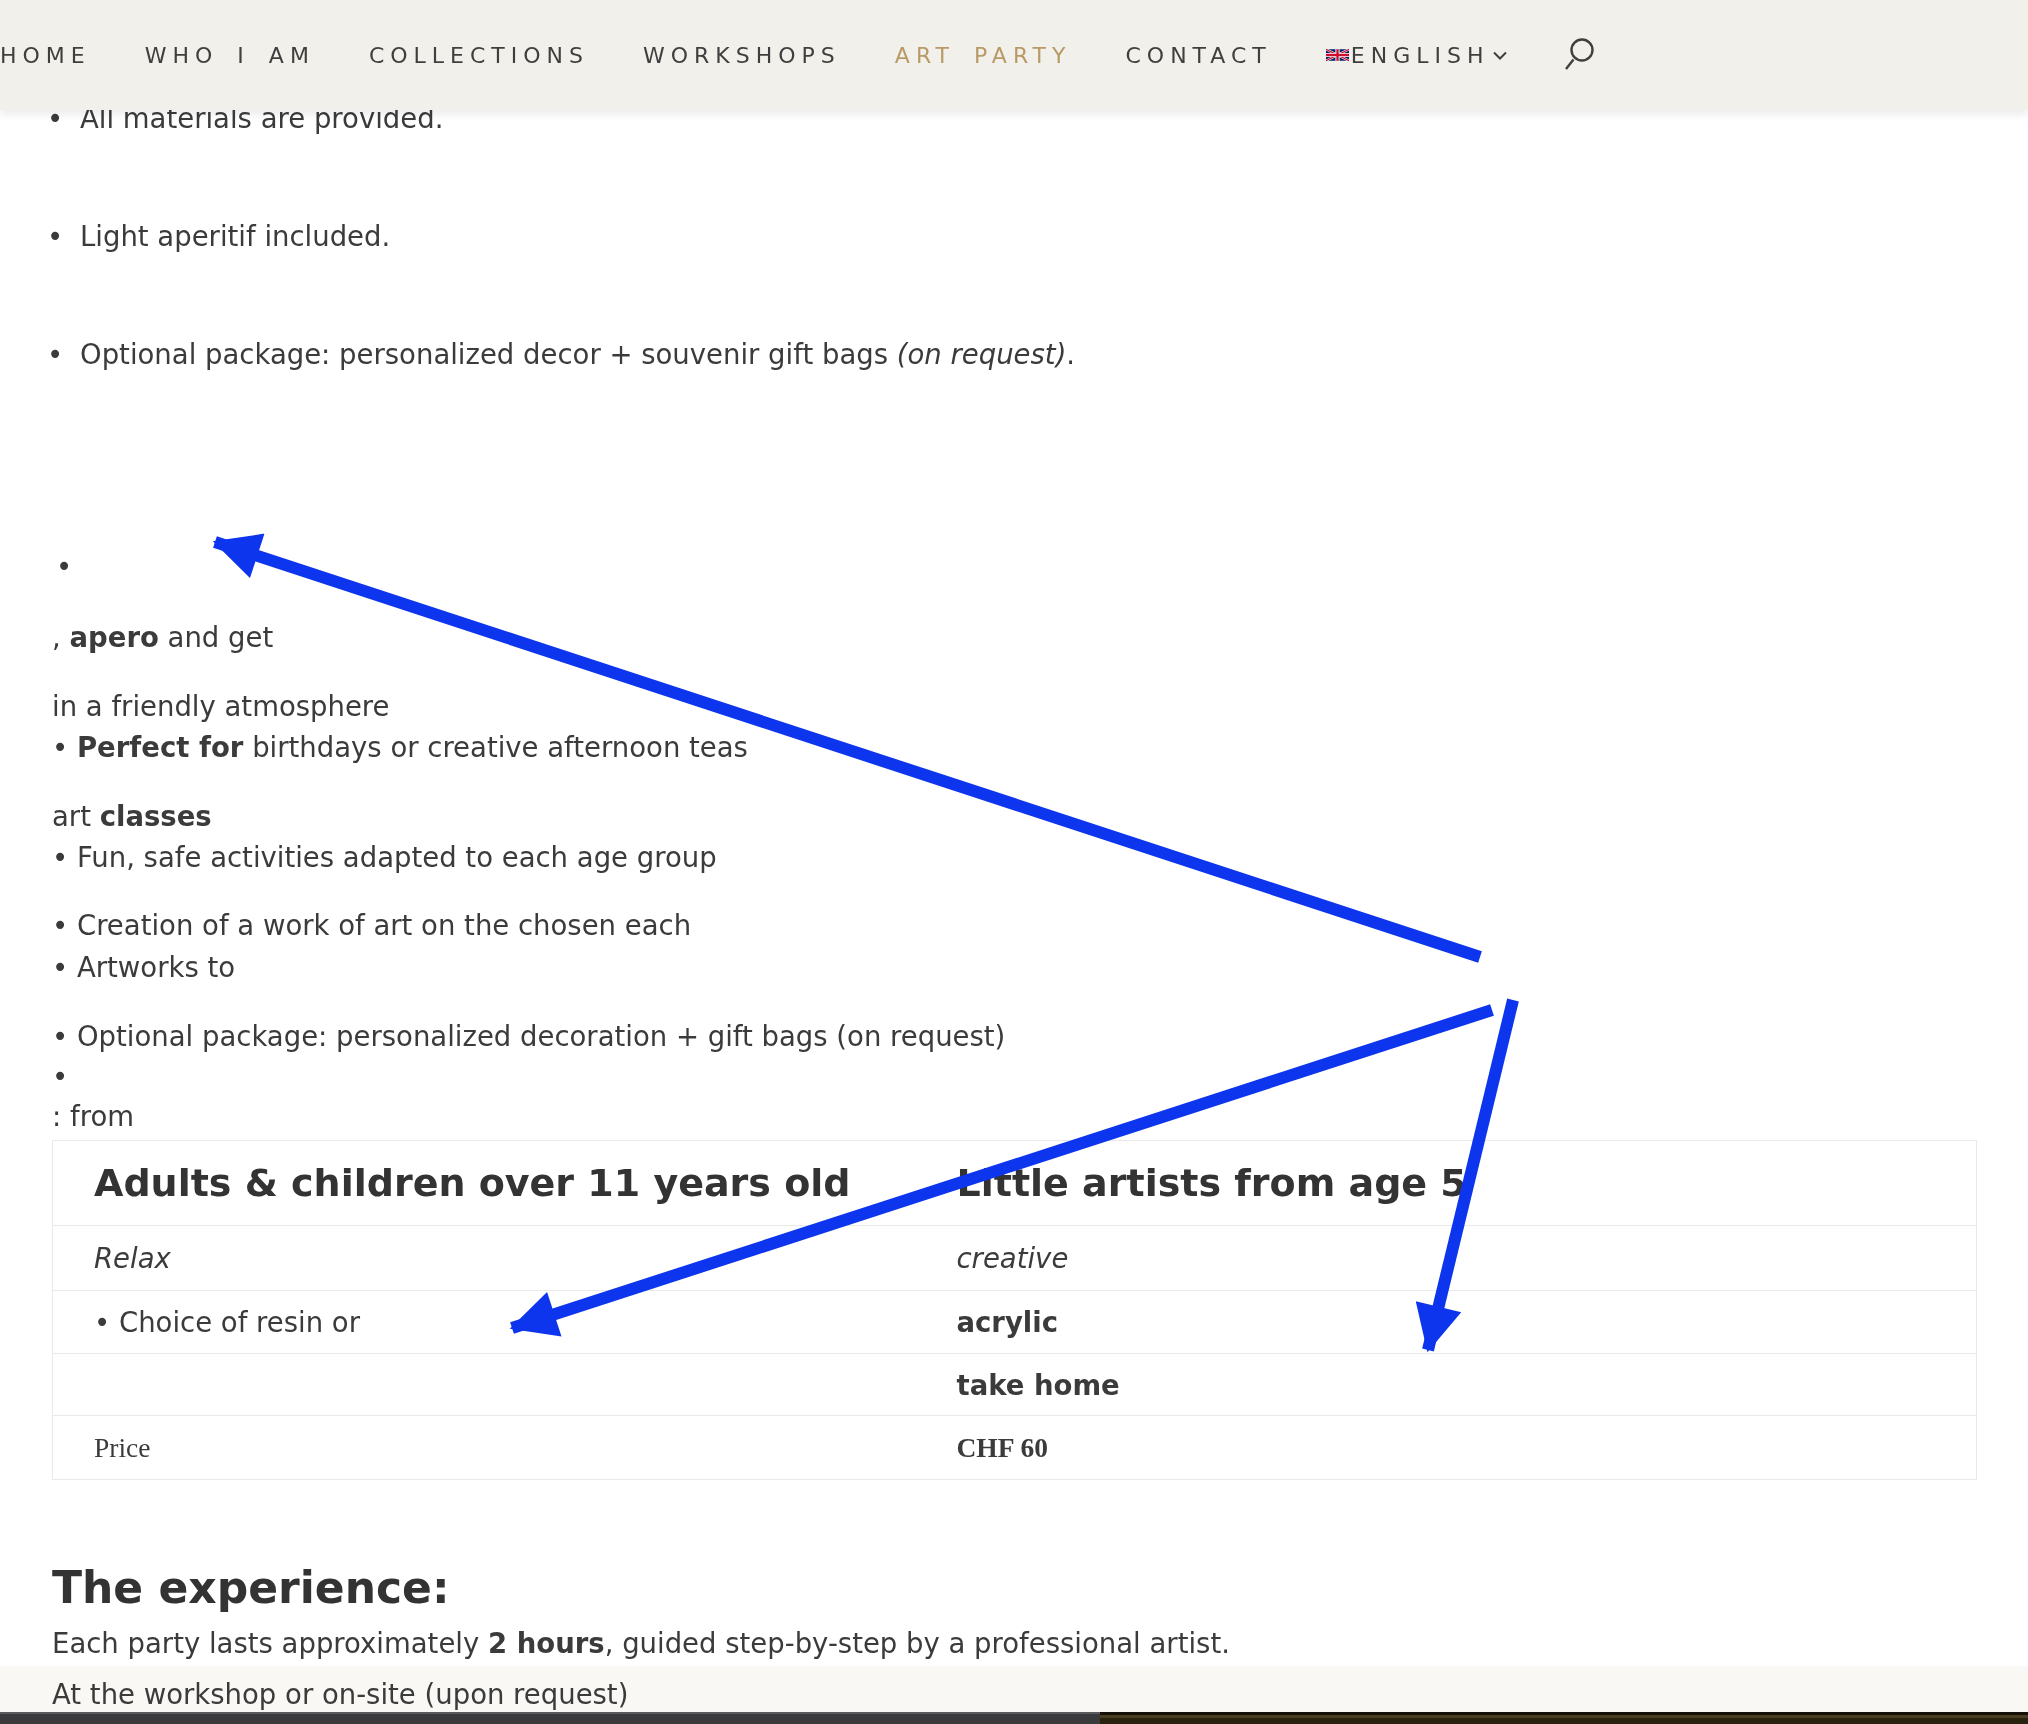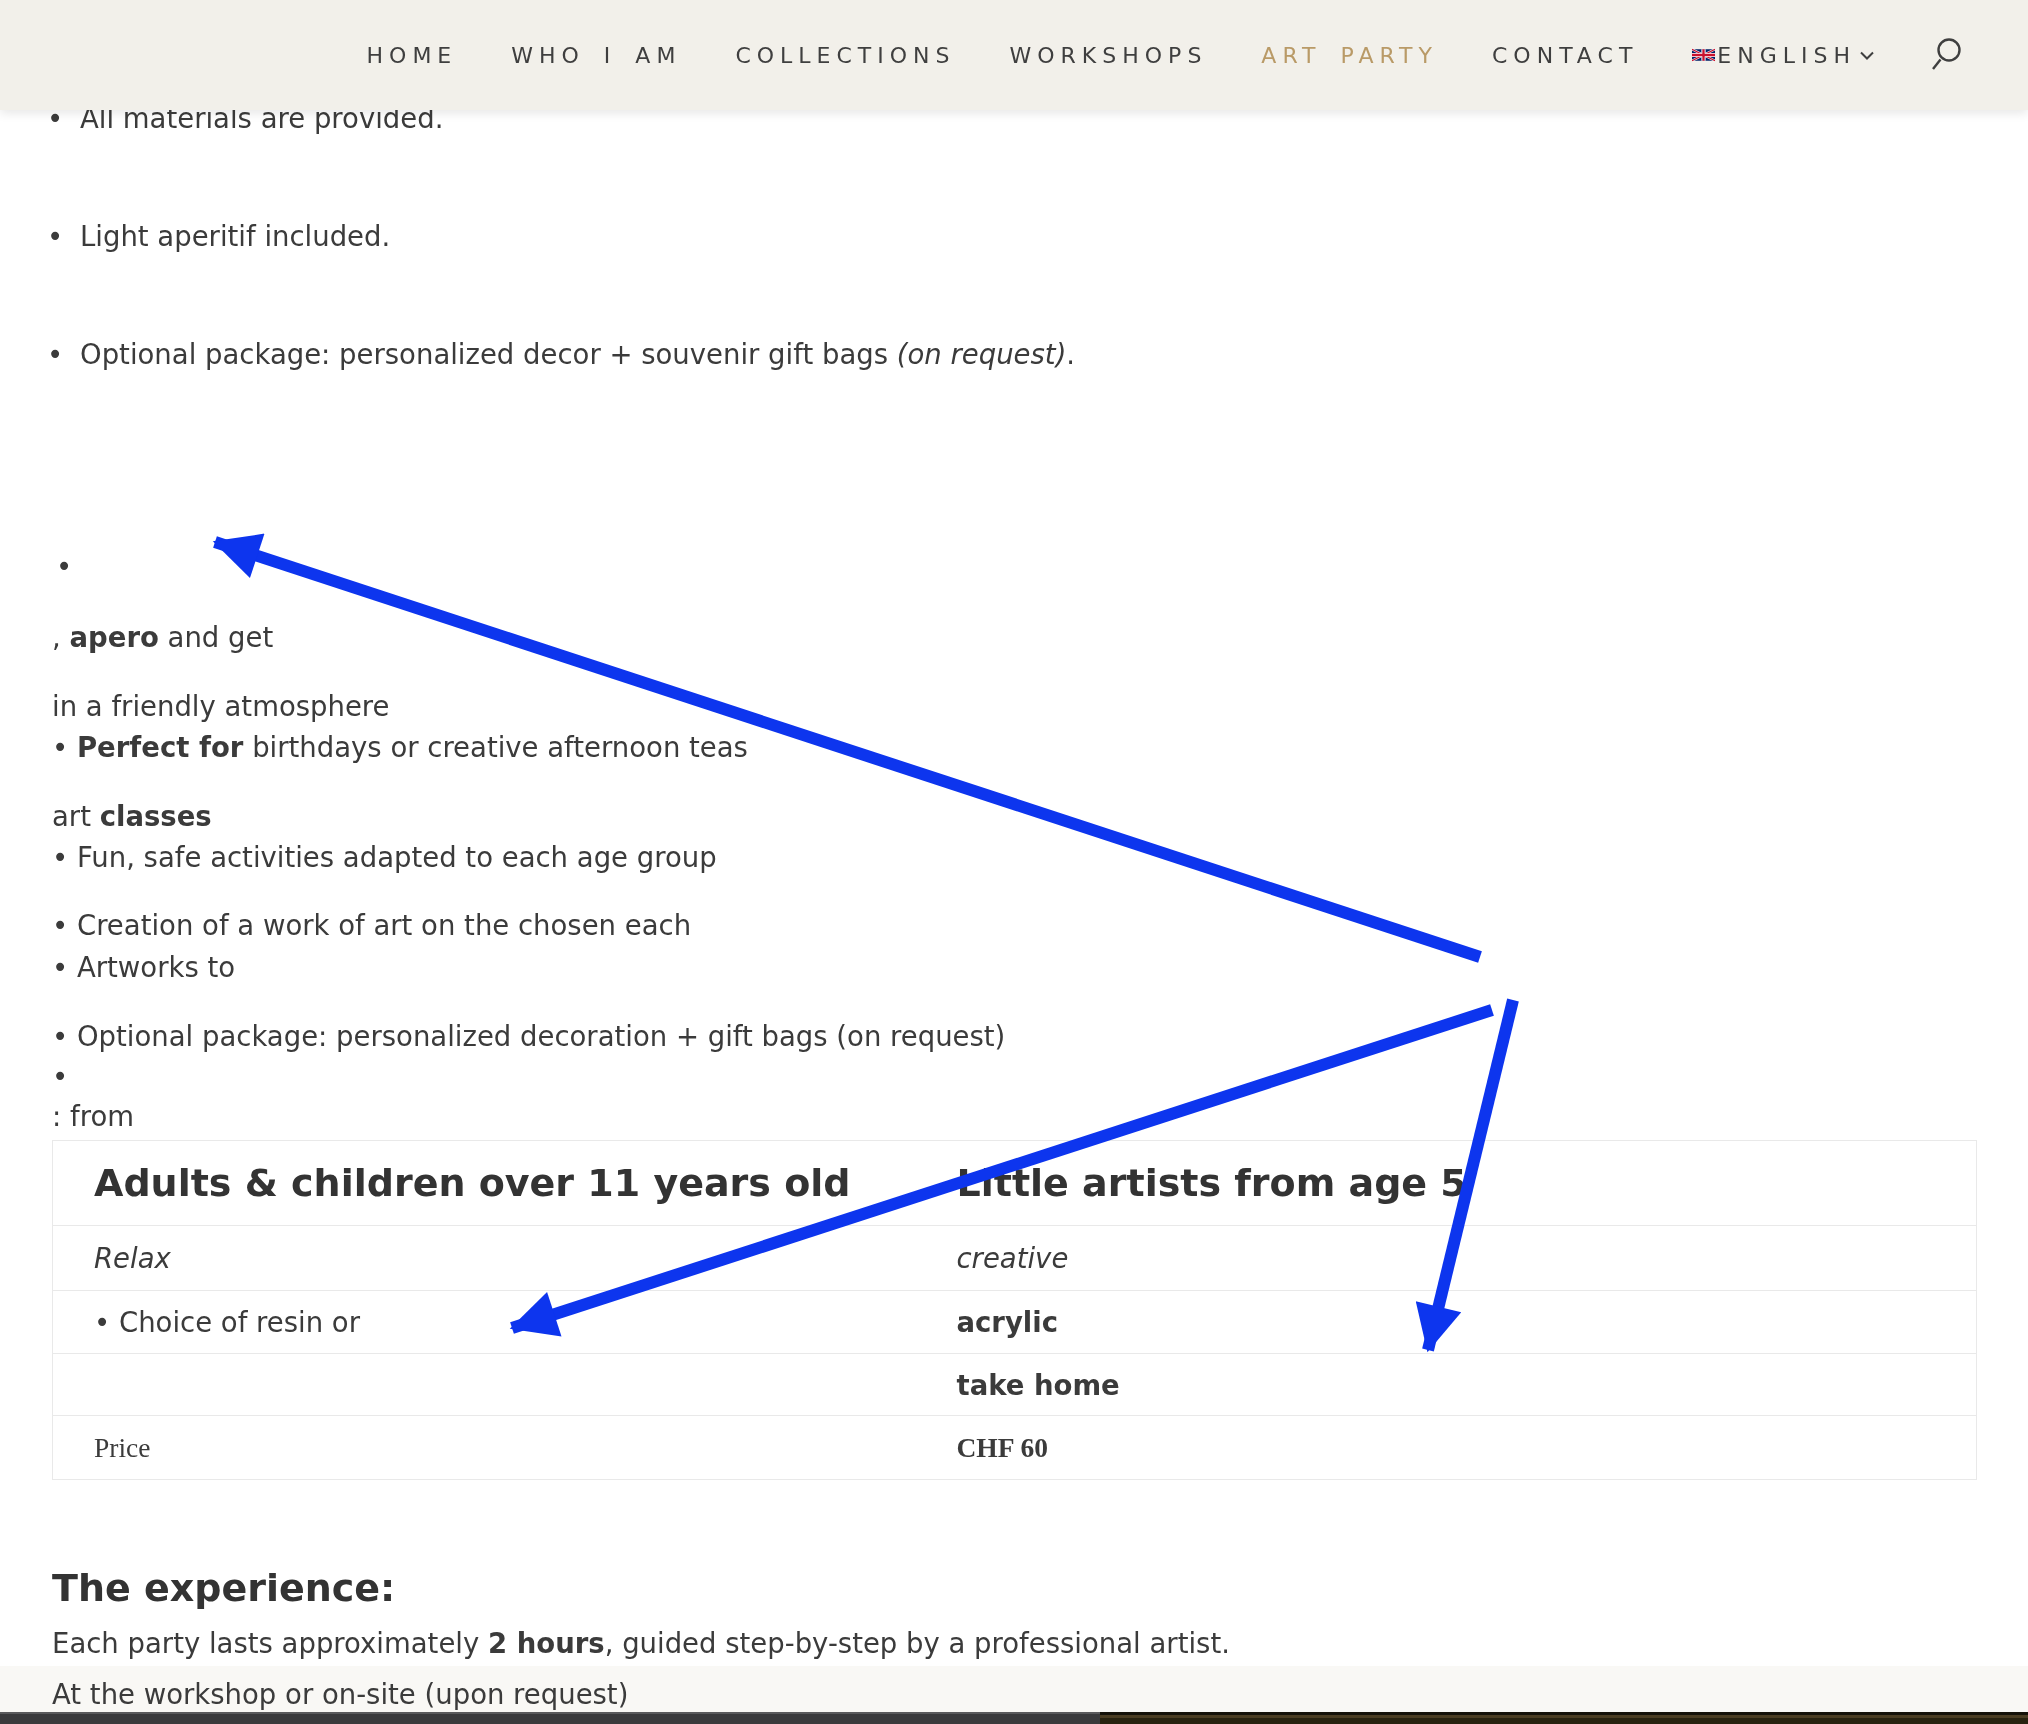--- a/index.html
+++ b/index.html
@@ -15,21 +15,21 @@
     color:var(--body_text);
   }
   .seg-b{font-weight:bold;}
   .seg-i{font-style:italic;}
 
   
   .nav{
     position:absolute;top:0;left:0;right:0;height:110px;
     background:var(--nav_bg);
     box-shadow:0 3px 10px rgba(0,0,0,0.10);
-    display:flex;align-items:center;justify-content:flex-end;
+    display:flex;align-items:center;
     gap:54px;padding-right:64px;z-index:6;
     font-size:22px;letter-spacing:6px;word-spacing:6px;color:var(--nav_text);
     white-space:nowrap;
   }
   .nav-item{cursor:pointer;}
   .nav-item.active{color:var(--nav_active);}
   .lang{display:flex;align-items:center;gap:2px;cursor:pointer;}
   .lang .flag{display:inline-block;line-height:0;}
   .chev{display:inline-block;line-height:0;margin-left:2px;}
   .search-btn{display:inline-block;line-height:0;cursor:pointer;}
@@ -54,21 +54,21 @@
   }
   .pricing col.c1{width:893px;}
   .pricing th{font-size:38px;font-weight:bold;color:var(--heading_text);}
   .pricing td.c2,.pricing th.c2{padding-left:11px;}
   .row-head{height:85px;}
   .row-1{height:65px;font-style:italic;} .row-2{height:63px;} .row-3{height:62px;}
   .row-4{height:64px;font-family:Liberation Serif, serif;} .row-5{height:71px;}
 
   
   .h2{
-    position:absolute;left:52px;font-size:38px;font-weight:bold;
+    position:absolute;left:52px;font-size:44px;font-weight:bold;
     color:var(--heading_text);line-height:46px;white-space:nowrap;
   }
   .band{position:absolute;left:0;right:0;top:1666px;height:46px;background:#f9f8f5;}
   .footer-strip{position:absolute;left:0;right:0;top:1712px;height:12px;display:flex;}
   .footer-strip .f-left{
     width:1100px;height:100%;
     background:linear-gradient(to bottom,#5a5a5c 0 2px,var(--footer_left) 2px 100%);
   }
   .footer-strip .f-right{
     flex:1;height:100%;

